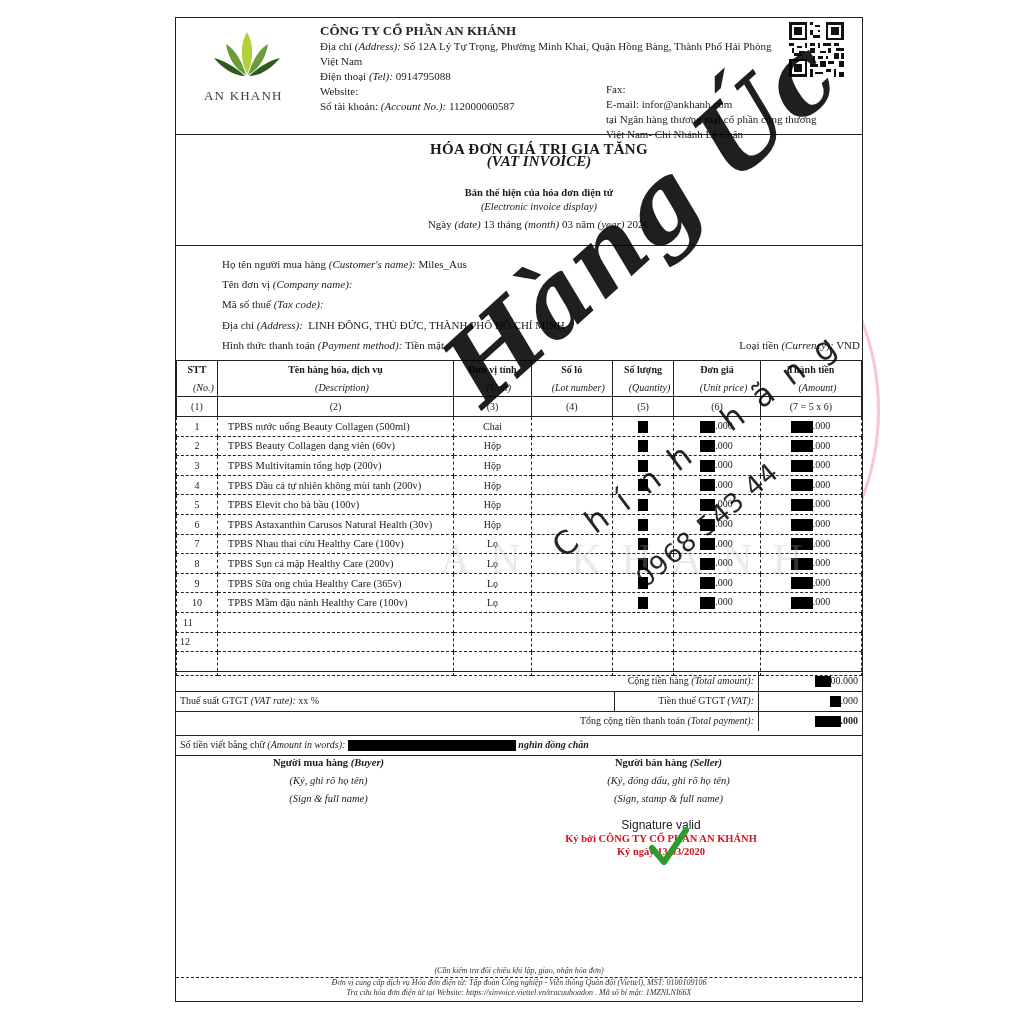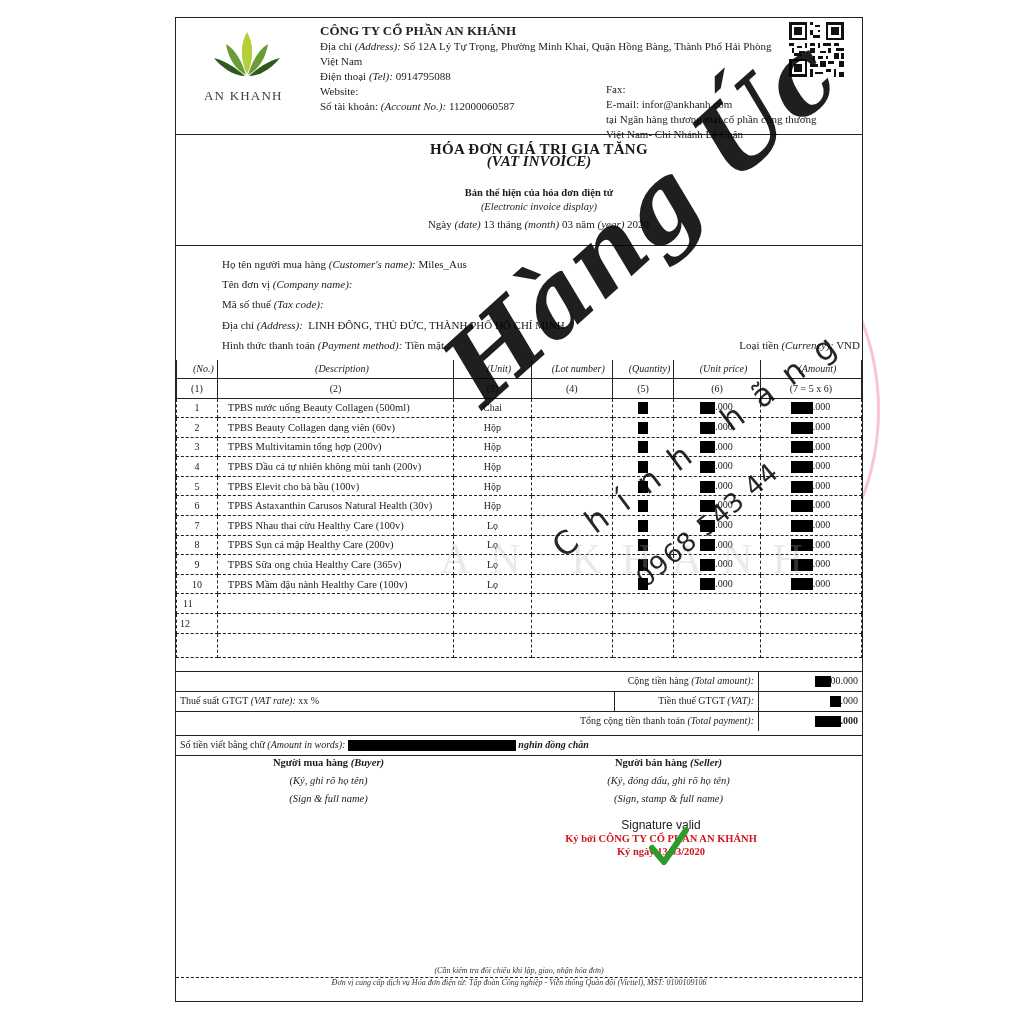--- a/index.html
+++ b/index.html
@@ -154,20 +154,29 @@
     <colgroup>
       <col style="width:35px">
         <col style="width:243px">
         <col style="width:79px">
         <col style="width:82px">
         <col style="width:56px">
         <col style="width:88px">
         <col style="width:103px">
     </colgroup>
     <thead>
+      <tr class="h1">
+        <th>STT</th>
+        <th>Tên hàng hóa, dịch vụ</th>
+        <th>Đơn vị tính</th>
+        <th>Số lô</th>
+        <th>Số lượng</th>
+        <th>Đơn giá</th>
+        <th>Thành tiền</th>
+      </tr>
       <tr class="h2">
         <th>(No.)</th>
         <th>(Description)</th>
         <th>(Unit)</th>
         <th>(Lot number)</th>
         <th>(Quantity)</th>
         <th>(Unit price)</th>
         <th>(Amount)</th>
       </tr>
       <tr class="h3">
@@ -342,19 +351,20 @@
     <div class="sv2">Ký ngày 13/03/2020</div>
     <svg style="position:absolute;left:92px;top:8px" width="42" height="42" viewBox="0 0 42 42">
       <path d="M4 22 L16 36 L38 4" stroke="#2e9b2e" stroke-width="6" fill="none" stroke-linecap="round" stroke-linejoin="round"></path>
     </svg>
   </div>
 
   <div class="foot">
     <div>(Cần kiểm tra đối chiếu khi lập, giao, nhận hóa đơn)</div>
     <div class="dash"></div>
     <div>Đơn vị cung cấp dịch vụ Hóa đơn điện tử: Tập đoàn Công nghiệp - Viễn thông Quân đội (Viettel), MST: 0100109106</div>
+    <div>Tra cứu hóa đơn điện tử tại Website: https://sinvoice.viettel.vn/tracuuhoadon . Mã số bí mật: 1MZNLNI66X</div>
   </div>
 </div>
 
 <div class="wm wm-logo-text">AN KHANH</div>
 <div class="wm wm-big">Hàng Úc</div>
 <div class="wm wm-mid">Chính hãng</div>
 <div class="wm wm-phone">0968 543 44</div>
 
 </body></html>

